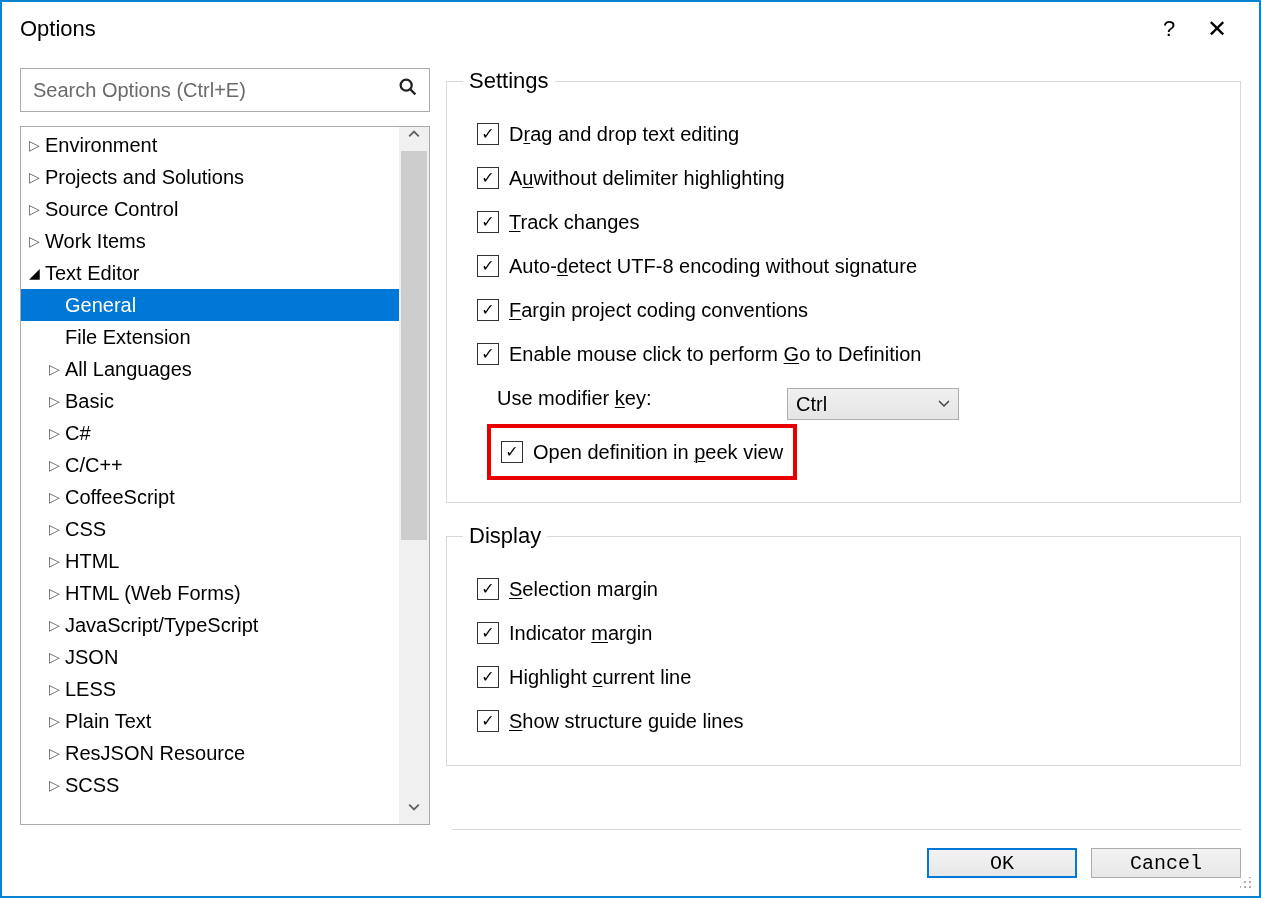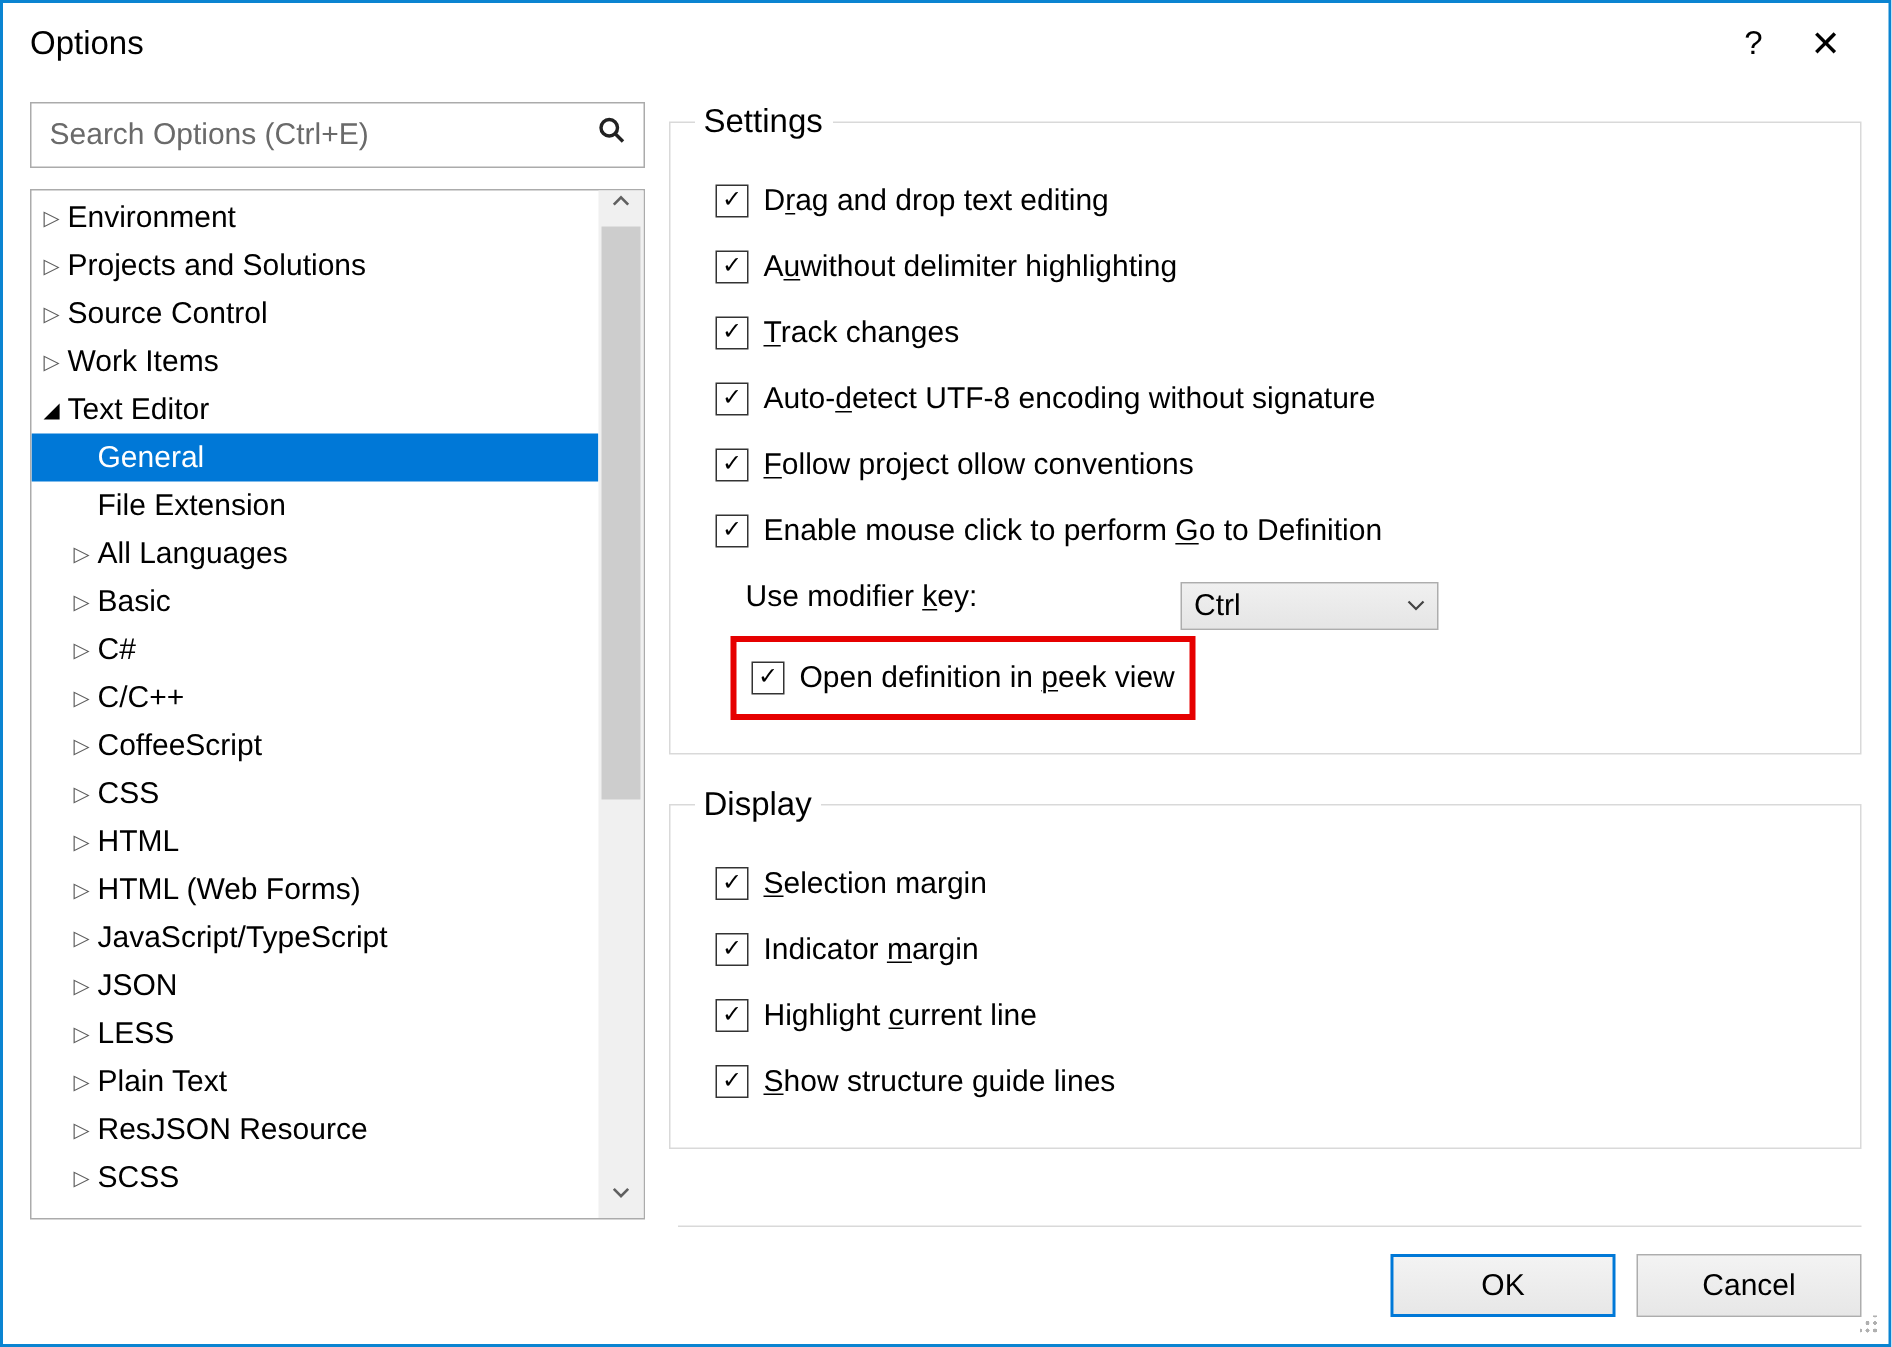--- a/index.html
+++ b/index.html
@@ -184,28 +184,29 @@
   .footer {
     border-top: 1px solid #d9d9d9;
     margin: 4px 18px 0 450px;
     padding: 18px 0 18px 0;
     display:flex;
     justify-content:flex-end;
     gap: 14px;
   }
   .btn {
     width: 150px;
-    height: 42px;
+    height: 30px;
     border: 1px solid #adadad;
     background: linear-gradient(#f3f3f3,#e7e7e7);
     display:flex;
     align-items:center;
     justify-content:center;
     cursor:pointer;
     font-size: 20px;
+    font-family: Liberation Mono, monospace;
   }
   .btn.primary { border: 2px solid #0078d7; }
   .grip {
     position:absolute;
     right:5px; bottom:5px;
     width:14px; height:14px;
     background:
       radial-gradient(circle at 10px 10px,#b0b0b0 1.3px,transparent 1.4px),
       radial-gradient(circle at 5px 10px,#b0b0b0 1.3px,transparent 1.4px),
       radial-gradient(circle at 10px 5px,#b0b0b0 1.3px,transparent 1.4px),
@@ -357,21 +358,21 @@
         <div class="cb-row">
           <span class="cb checked"></span>
           <span><span></span><span class="u">T</span><span>rack changes</span></span>
         </div>
         <div class="cb-row">
           <span class="cb checked"></span>
           <span><span>Auto-</span><span class="u">d</span><span>etect UTF-8 encoding without signature</span></span>
         </div>
         <div class="cb-row">
           <span class="cb checked"></span>
-          <span><span></span><span class="u">F</span><span>ollow project ollow conventions</span></span>
+          <span><span></span><span class="u">F</span><span>argin project coding conventions</span></span>
         </div>
         <div class="cb-row">
           <span class="cb checked"></span>
           <span><span>Enable mouse click to perform </span><span class="u">G</span><span>o to Definition</span></span>
         </div>
         <div class="modrow">
           <span class="lbl"><span>Use modifier </span><span class="u">k</span><span>ey:</span></span>
           <div class="select">
             <span class="txt">Ctrl</span>
             <span class="caret">

